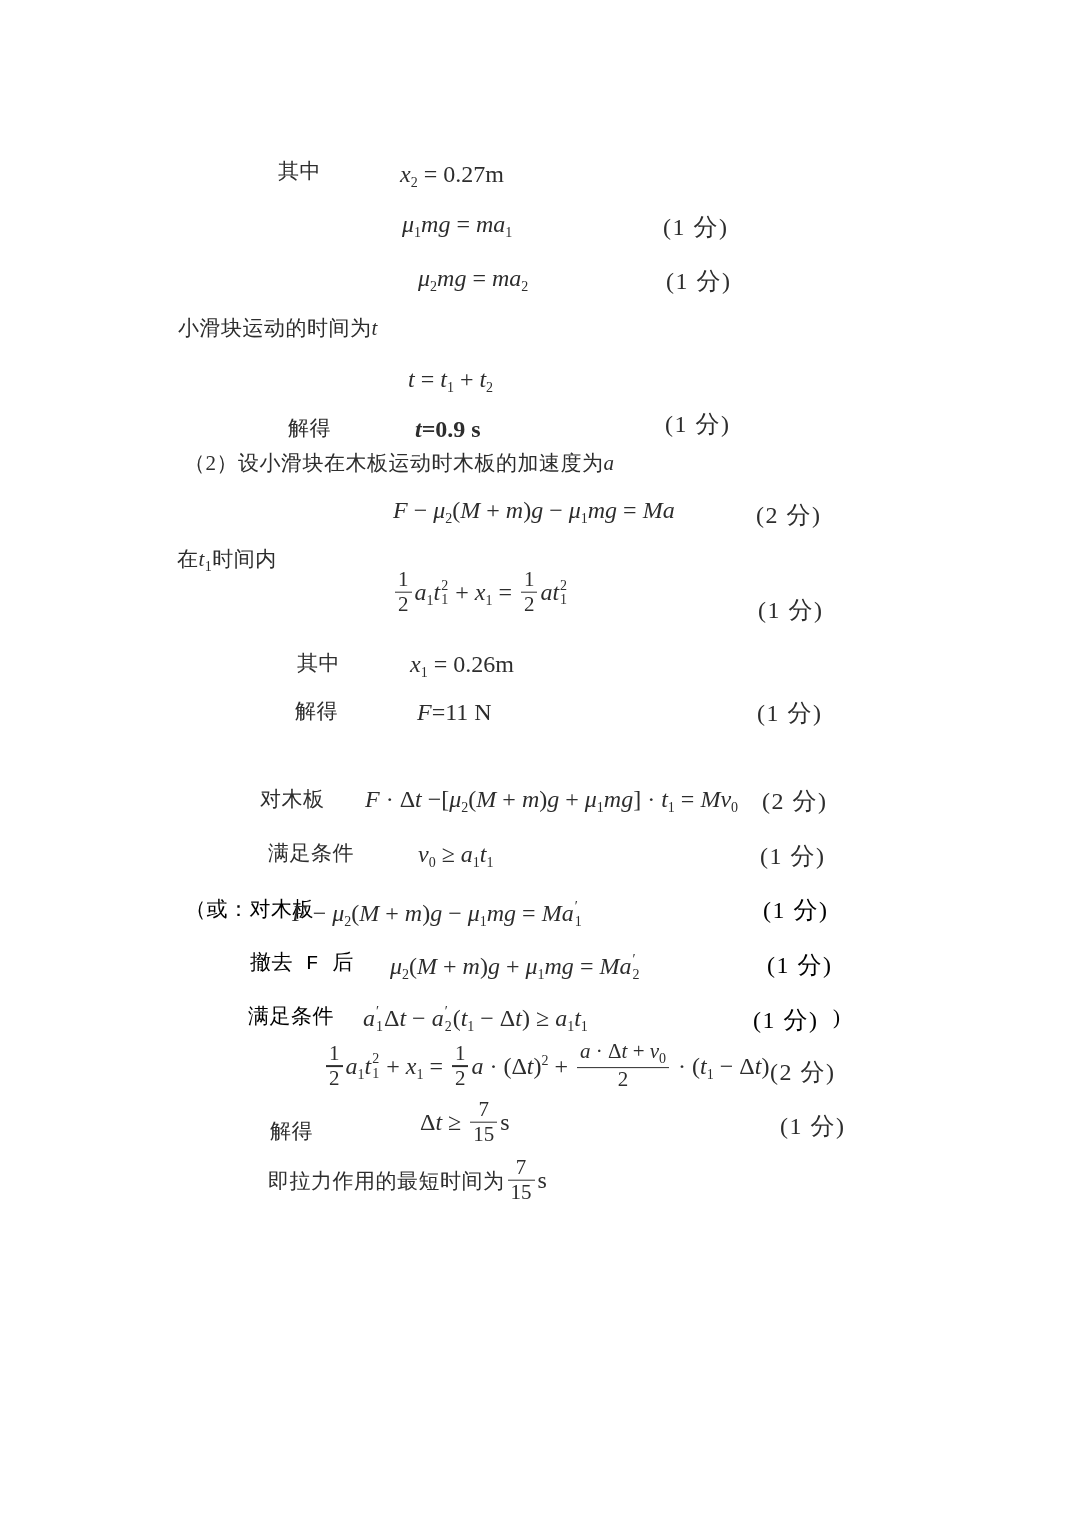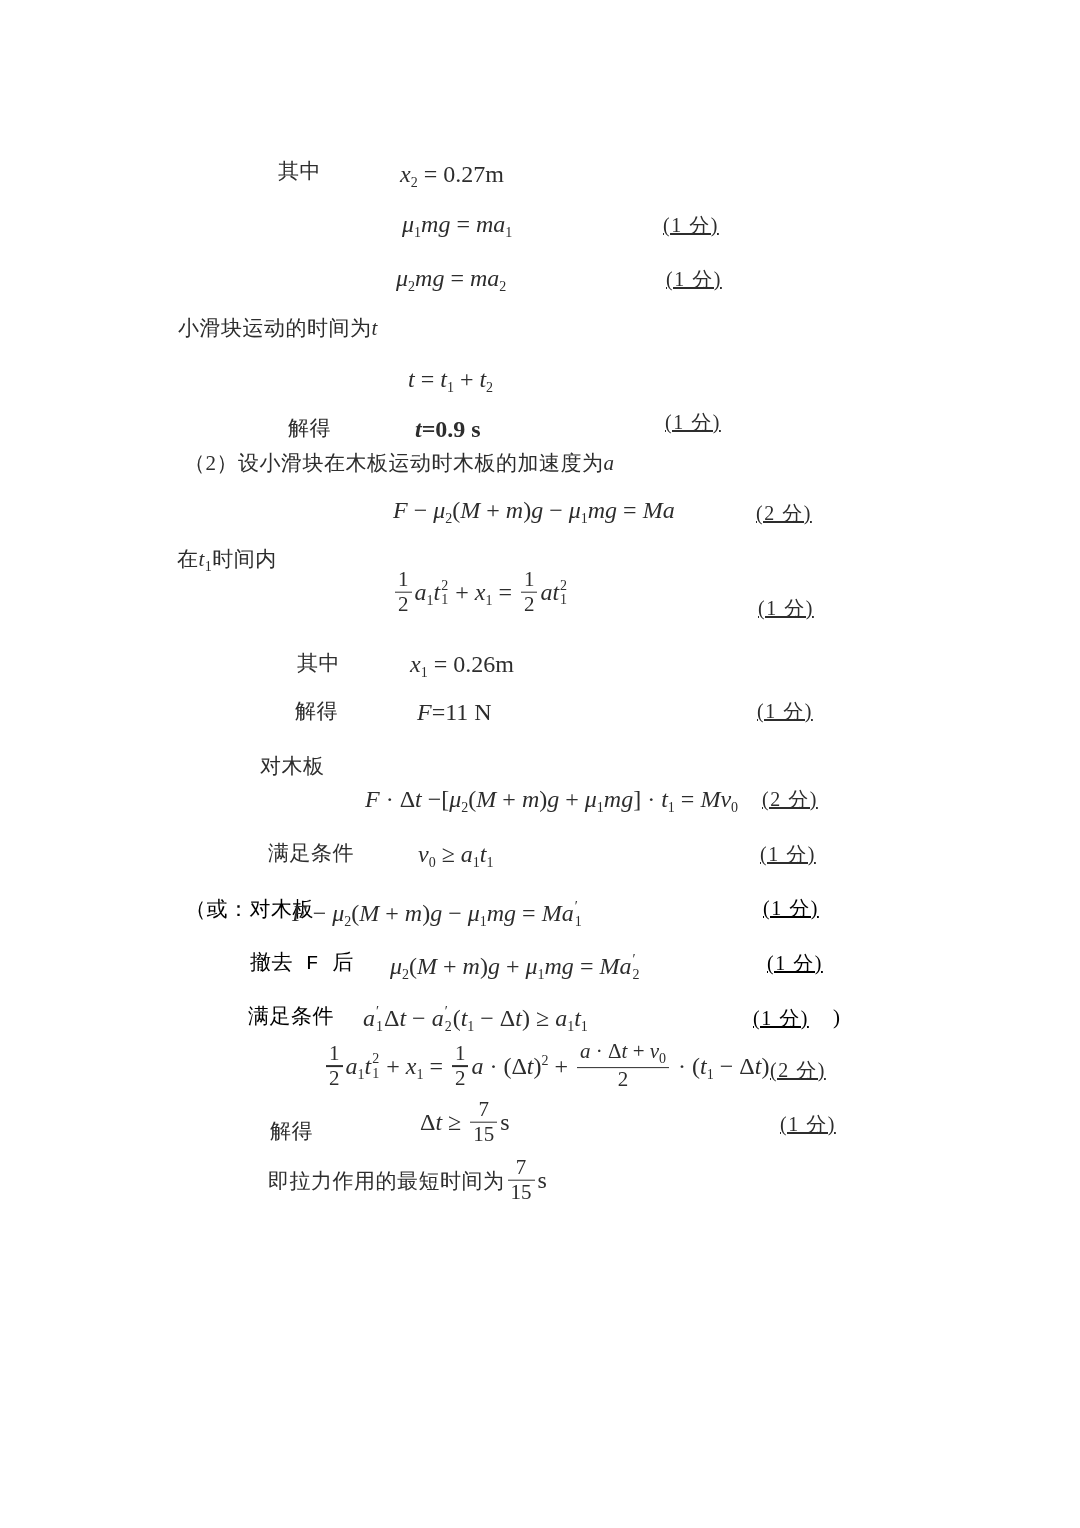--- a/index.html
+++ b/index.html
@@ -10,59 +10,59 @@
   }
   #doc{
     position:relative;width:1080px;height:1528px;
     background:#ffffff;overflow:hidden;
     color:#2d2d2d;
   }
   .el{position:absolute;white-space:nowrap;line-height:1;}
   .label,.text{font-size:21px;letter-spacing:0.5px;}
   .formula{font-size:24px;}
   .formula .cn{font-size:21px;font-style:normal;letter-spacing:0.5px;}
-  .score{font-size:20px;letter-spacing:1.5px;text-decoration:underline;}
+  .score{font-size:24px;letter-spacing:1.5px;}
   .paren{font-size:21px;}
   .blue{color:#000000;}
   .it{font-style:italic;}
   .sb{font-size:14px;vertical-align:-5px;}
   .sp{font-size:14px;vertical-align:9px;}
   .fr{display:inline-block;vertical-align:middle;text-align:center;margin:0 3px 4px 3px;}
   .fn,.fd{display:block;font-size:21px;line-height:1.12;padding:0 3px;}
   .fb{display:block;height:1.6px;background:currentColor;}
   .ss{display:inline-block;vertical-align:middle;text-align:left;margin:0 1px 2px 1px;}
   .ssu,.ssd{display:block;font-size:14px;line-height:1.05;}
 </style>
 </head>
 <body>
 
 <div id="doc" style="background: rgb(255, 255, 255); color: rgb(45, 45, 45);">
     <div class="el label" style="left: 278px; top: 161px;">其中</div>
     <div class="el formula" style="left: 400px; top: 162px;"><span class="it">x</span><span class="sb">2</span><span> = 0.27m</span></div>
     <div class="el formula" style="left: 402px; top: 212px;"><span class="it">μ</span><span class="sb">1</span><span class="it">mg</span><span> = </span><span class="it">ma</span><span class="sb">1</span></div>
     <div class="el score" style="left: 663px; top: 215px;">(1 分)</div>
-    <div class="el formula" style="left: 396px; top: 266px;"><span class="it">μ</span><span class="sb">2</span><span class="it">mg</span><span> = </span><span class="it">ma</span><span class="sb">2</span></div>
+    <div class="el formula" style="left: 418px; top: 266px;"><span class="it">μ</span><span class="sb">2</span><span class="it">mg</span><span> = </span><span class="it">ma</span><span class="sb">2</span></div>
     <div class="el score" style="left: 666px; top: 269px;">(1 分)</div>
     <div class="el text" style="left: 178px; top: 318px;"><span class="cn">小滑块运动的时间为</span><span class="it">t</span></div>
     <div class="el formula" style="left: 408px; top: 367px;"><span class="it">t</span><span> = </span><span class="it">t</span><span class="sb">1</span><span> + </span><span class="it">t</span><span class="sb">2</span></div>
     <div class="el label" style="left: 288px; top: 418px;">解得</div>
     <div class="el formula" style="left: 415px; top: 417px; font-weight: bold;"><span class="it">t</span><span>=0.9 s</span></div>
     <div class="el score" style="left: 665px; top: 412px;">(1 分)</div>
     <div class="el text" style="left: 184px; top: 453px;"><span class="cn">（2）设小滑块在木板运动时木板的加速度为</span><span class="it">a</span></div>
     <div class="el formula" style="left: 393px; top: 498px;"><span class="it">F</span><span> − </span><span class="it">μ</span><span class="sb">2</span><span>(</span><span class="it">M</span><span> + </span><span class="it">m</span><span>)</span><span class="it">g</span><span> − </span><span class="it">μ</span><span class="sb">1</span><span class="it">mg</span><span> = </span><span class="it">Ma</span></div>
     <div class="el score" style="left: 756px; top: 503px;">(2 分)</div>
     <div class="el text" style="left: 177px; top: 549px;"><span class="cn">在</span><span class="it">t</span><span class="sb">1</span><span class="cn">时间内</span></div>
     <div class="el formula" style="left: 392px; top: 594px; transform: translateY(-50%);"><span class="fr"><span class="fn"><span>1</span></span><span class="fb"></span><span class="fd"><span>2</span></span></span><span class="it">a</span><span class="sb">1</span><span class="it">t</span><span class="ss"><span class="ssu">2</span><span class="ssd">1</span></span><span> + </span><span class="it">x</span><span class="sb">1</span><span> = </span><span class="fr"><span class="fn"><span>1</span></span><span class="fb"></span><span class="fd"><span>2</span></span></span><span class="it">at</span><span class="ss"><span class="ssu">2</span><span class="ssd">1</span></span></div>
     <div class="el score" style="left: 758px; top: 598px;">(1 分)</div>
     <div class="el label" style="left: 297px; top: 653px;">其中</div>
     <div class="el formula" style="left: 410px; top: 652px;"><span class="it">x</span><span class="sb">1</span><span> = 0.26m</span></div>
     <div class="el label" style="left: 295px; top: 701px;">解得</div>
     <div class="el formula" style="left: 417px; top: 700px;"><span class="it">F</span><span>=11 N</span></div>
     <div class="el score" style="left: 757px; top: 701px;">(1 分)</div>
-    <div class="el label" style="left: 260px; top: 756px;">对木板</div>
+    <div class="el label" style="left: 260px; top: 789px;">对木板</div>
     <div class="el formula" style="left: 365px; top: 787px;"><span class="it">F</span><span> · Δ</span><span class="it">t</span><span> −[</span><span class="it">μ</span><span class="sb">2</span><span>(</span><span class="it">M</span><span> + </span><span class="it">m</span><span>)</span><span class="it">g</span><span> + </span><span class="it">μ</span><span class="sb">1</span><span class="it">mg</span><span>] · </span><span class="it">t</span><span class="sb">1</span><span> = </span><span class="it">Mv</span><span class="sb">0</span></div>
     <div class="el score" style="left: 762px; top: 789px;">(2 分)</div>
     <div class="el label" style="left: 268px; top: 843px;">满足条件</div>
     <div class="el formula" style="left: 418px; top: 842px;"><span class="it">v</span><span class="sb">0</span><span> ≥ </span><span class="it">a</span><span class="sb">1</span><span class="it">t</span><span class="sb">1</span></div>
     <div class="el score" style="left: 760px; top: 844px;">(1 分)</div>
     <div class="el label blue" style="left: 185px; top: 899px;">（或：对木板</div>
     <div class="el formula" style="left: 292px; top: 900px;"><span class="it">F</span><span> − </span><span class="it">μ</span><span class="sb">2</span><span>(</span><span class="it">M</span><span> + </span><span class="it">m</span><span>)</span><span class="it">g</span><span> − </span><span class="it">μ</span><span class="sb">1</span><span class="it">mg</span><span> = </span><span class="it">Ma</span><span class="ss"><span class="ssu">′</span><span class="ssd">1</span></span></div>
     <div class="el score blue" style="left: 763px; top: 898px;">(1 分)</div>
     <div class="el label blue" style="left: 250px; top: 953px; font-family: Liberation Mono, monospace;">撤去 F 后</div>
     <div class="el formula" style="left: 390px; top: 953px;"><span class="it">μ</span><span class="sb">2</span><span>(</span><span class="it">M</span><span> + </span><span class="it">m</span><span>)</span><span class="it">g</span><span> + </span><span class="it">μ</span><span class="sb">1</span><span class="it">mg</span><span> = </span><span class="it">Ma</span><span class="ss"><span class="ssu">′</span><span class="ssd">2</span></span></div>

